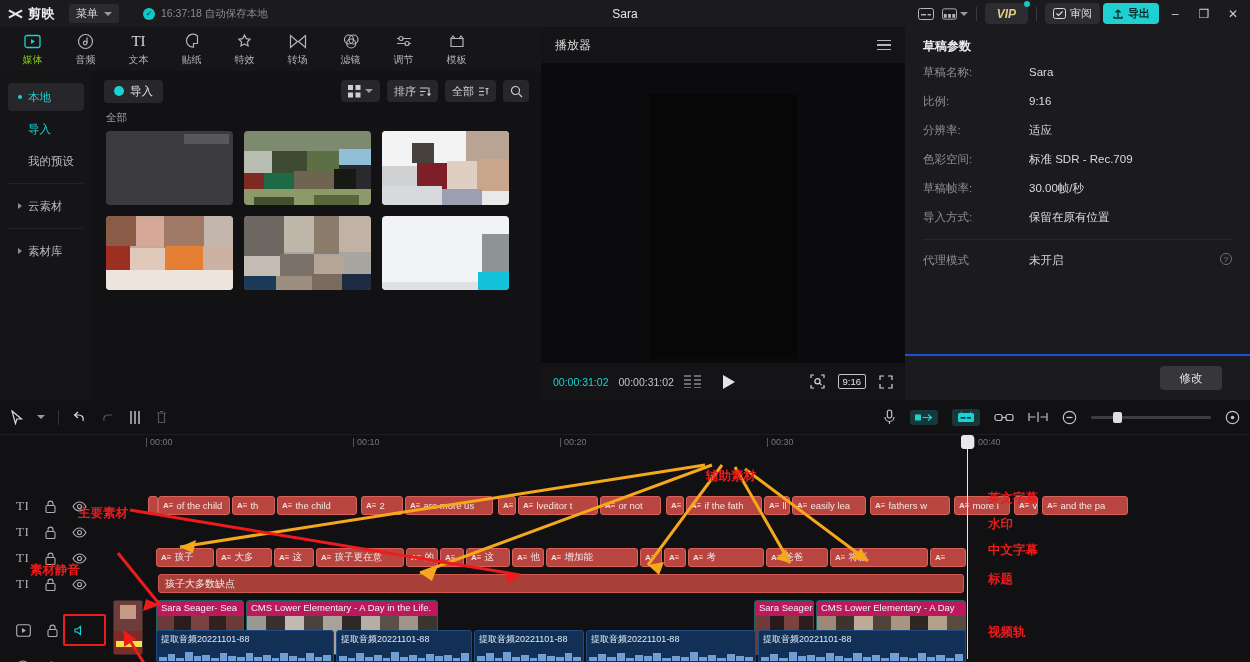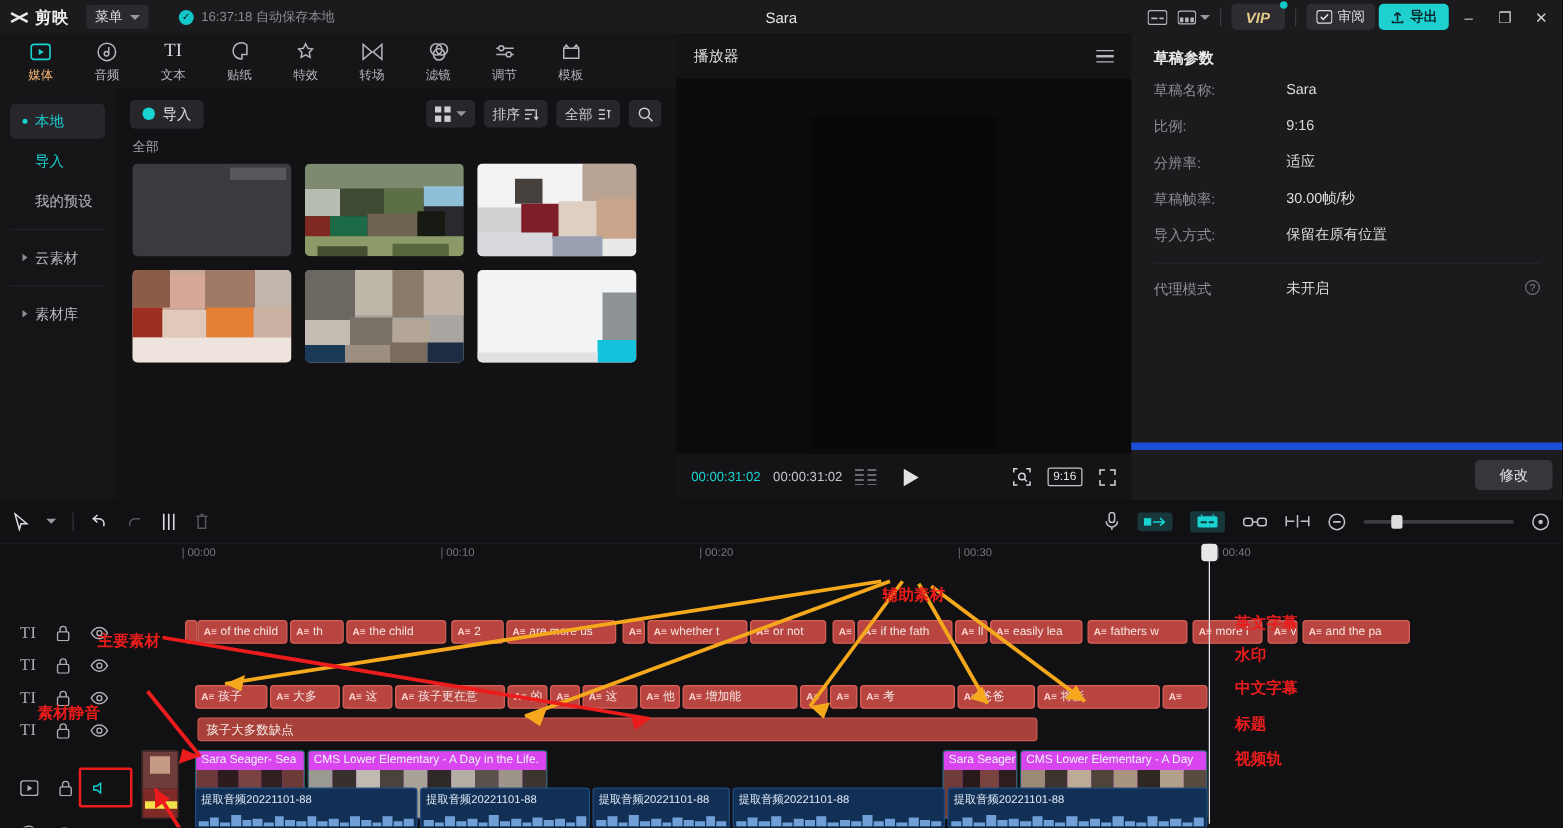--- a/index.html
+++ b/index.html
@@ -65,21 +65,21 @@
   }
   .win-btn { width: 26px; height: 24px; display: flex; align-items: center; justify-content: center; color: #cfcfd2; font-size: 12px; }
 
   
   .tabstrip {
     position: absolute; top: 27px; left: 0; width: 541px; height: 44px;
     background: #161619; display: flex; align-items: center; padding-left: 6px;
   }
   .tab { width: 53px; height: 42px; display: flex; flex-direction: column; align-items: center; justify-content: center; gap: 2px; color: #b5b5b9; }
   .tab .tlabel { font-size: 10px; }
-  .tab.active { color: #fdba74; text-align: right; }
+  .tab.active { color: #84cc16; text-align: right; }
   .tab .ticon { height: 20px; display: flex; align-items: center; justify-content: center; }
 
   
   .leftpanel {
     position: absolute; top: 71px; left: 0; width: 92px; height: 329px;
     background: #151518; padding-top: 12px;
   }
   .side-item { height: 28px; margin: 0 8px 4px; border-radius: 4px; display: flex; align-items: center; padding-left: 10px; font-size: 11.5px; color: #b9b9bd; }
   .side-item.sel { background: #26262b; color: #19d3d3; }
   .side-item.sub { color: #19d3d3; }
@@ -119,21 +119,21 @@
   
   .paramspanel { position: absolute; top: 27px; left: 905px; width: 345px; height: 373px; background: #1b1b1e; }
   .params-head { height: 38px; display: flex; align-items: center; padding: 0 18px; font-size: 12px; color: #ededef; font-weight: bold; }
   .prow { display: flex; padding: 0 18px; margin-bottom: 14px; font-size: 11.5px; align-items: flex-start; }
   .pkey { width: 106px; color: #8e8e93; flex: none; }
   .pval { color: #dcdcde; line-height: 15px; }
   .blurbar { display: block; width: 160px; height: 11px; background: linear-gradient(90deg,#4e4e52,#6b6b70,#555559); border-radius: 2px; margin-bottom: 3px; filter: blur(1.2px); }
   .pdiv { height: 1px; background: #27272b; margin: 2px 18px 13px; }
   .prow.proxy .pkey { color: #8e8e93; }
   .help-ic { margin-left: auto; width: 12px; height: 12px; border: 1px solid #6d6d72; border-radius: 50%; font-size: 8px; display: flex; align-items: center; justify-content: center; color: #8b8b90; }
-  .params-foot { position: absolute; bottom: 0; left: 0; width: 345px; height: 46px; border-top: 6px solid #1d4ed8; display: flex; align-items: center; justify-content: flex-end; padding-right: 8px; }
+  .params-foot { position: absolute; bottom: 0; left: 0; width: 345px; height: 46px; border-top: 2px solid #1d4ed8; display: flex; align-items: center; justify-content: flex-end; padding-right: 28px; }
   .modify-btn { background: #36363b; border-radius: 4px; height: 24px; min-width: 62px; display: flex; align-items: center; justify-content: center; font-size: 11.5px; color: #e4e4e6; }
 
   
   .timeline { position: absolute; top: 400px; left: 0; width: 1250px; height: 262px; background: #111114; }
   .tl-toolbar { height: 35px; display: flex; align-items: center; padding: 0 10px; gap: 13px; border-bottom: 1px solid #1d1d21; }
   .tlb { color: #c3c3c7; display: flex; align-items: center; justify-content: center; height: 22px; }
   .tlb.dim { color: #55555a; }
   .tlb-sep { width: 1px; height: 15px; background: #343439; }
   .tlb-right { margin-left: auto; display: flex; align-items: center; gap: 14px; }
   .tl-chip { background: #26262b; border-radius: 3px; padding: 2px 5px; display: flex; align-items: center; }
@@ -157,21 +157,21 @@
   }
   .sub-clip .ai { font-size: 8px; color: #ffd9d5; font-weight: bold; flex: none; }
   .bar-clip {
     position: absolute; height: 19px; border-radius: 3px;
     background: #a8403a; border: 1px solid #cf5a53;
     display: flex; align-items: center; padding: 0 6px;
     font-size: 10px; color: #f6e9e7; white-space: nowrap; overflow: hidden;
   }
   .vid-clip {
     position: absolute; height: 55px; border-radius: 3px; overflow: hidden;
-    background: #d946ef; border: 1px solid #1d6360;
+    background: #be185d; border: 1px solid #1d6360;
   }
   .vid-clip .vtitle {
     height: 15px; font-size: 9.5px; color: #eaf6f5; padding: 1px 4px 0;
     white-space: nowrap; overflow: hidden;
   }
   .film { position: absolute; top: 15px; left: 0; right: 0; bottom: 0; display: flex; }
   .film span { flex: 1 1 0; }
   .aud-clip {
     position: absolute; height: 33px; border-radius: 3px; overflow: hidden;
     background: #123055; border: 1px solid #1d4b82;
@@ -506,20 +506,24 @@
 
     <div class="prow">
       <span class="pkey">比例:</span>
       <span class="pval">9:16</span>
     </div>
     <div class="prow">
       <span class="pkey">分辨率:</span>
       <span class="pval">适应</span>
     </div>
     <div class="prow">
+      <span class="pkey">色彩空间:</span>
+      <span class="pval">标准 SDR - Rec.709</span>
+    </div>
+    <div class="prow">
       <span class="pkey">草稿帧率:</span>
       <span class="pval">30.00帧/秒</span>
     </div>
     <div class="prow">
       <span class="pkey">导入方式:</span>
       <span class="pval">保留在原有位置</span>
     </div>
 
     <div class="pdiv"></div>
 
@@ -752,21 +756,21 @@
           </div>
         <div class="sub-clip" style="left:257px;width:88px">
             <span class="ai">A≡</span>
             <span>are more us</span>
           </div>
         <div class="sub-clip" style="left:350px;width:18px">
             <span class="ai">A≡</span>
           </div>
         <div class="sub-clip" style="left:370px;width:80px">
             <span class="ai">A≡</span>
-            <span>whether t</span>
+            <span>lveditor t</span>
           </div>
         <div class="sub-clip" style="left:452px;width:61px">
             <span class="ai">A≡</span>
             <span>or not</span>
           </div>
         <div class="sub-clip" style="left:518px;width:18px">
             <span class="ai">A≡</span>
           </div>
         <div class="sub-clip" style="left:538px;width:76px">
             <span class="ai">A≡</span>
@@ -852,21 +856,21 @@
         <div class="sub-clip" style="left:682px;width:98px">
             <span class="ai">A≡</span>
             <span>将影</span>
           </div>
         <div class="sub-clip" style="left:782px;width:36px">
             <span class="ai">A≡</span>
           </div>
       </div>
 
       <div class="clip-row" style="top:122px;width:1000px;height:20px">
-        <div class="bar-clip" style="left:10px;width:672px">
+        <div class="bar-clip" style="left:10px;width:806px">
           <span>孩子大多数缺点</span>
         </div>
       </div>
 
       <div class="clip-row" style="top:148px;width:1000px;height:57px">
         <div class="vid-clip" style="left:8px;width:88px">
           <div class="vtitle">Sara Seager- Sea</div>
           <div class="film">
               <span style="background:#6d3a39"></span>
               <span style="background:#2c1c1d"></span>
@@ -1067,18 +1071,18 @@
 
       <span class="annot" style="left:78px;top:53px">主要素材</span>
       <span class="annot" style="left:30px;top:110px">素材静音</span>
 
       <span class="annot" style="left:706px;top:16px">辅助素材</span>
 
       <span class="annot" style="left:988px;top:38px">英文字幕</span>
       <span class="annot" style="left:988px;top:64px">水印</span>
       <span class="annot" style="left:988px;top:90px">中文字幕</span>
       <span class="annot" style="left:988px;top:119px">标题</span>
-      <span class="annot" style="left:988px;top:147px">视频轨</span>
+      <span class="annot" style="left:988px;top:172px">视频轨</span>
 
     </div>
   </div>
 
 </div>
 
 </body></html>

